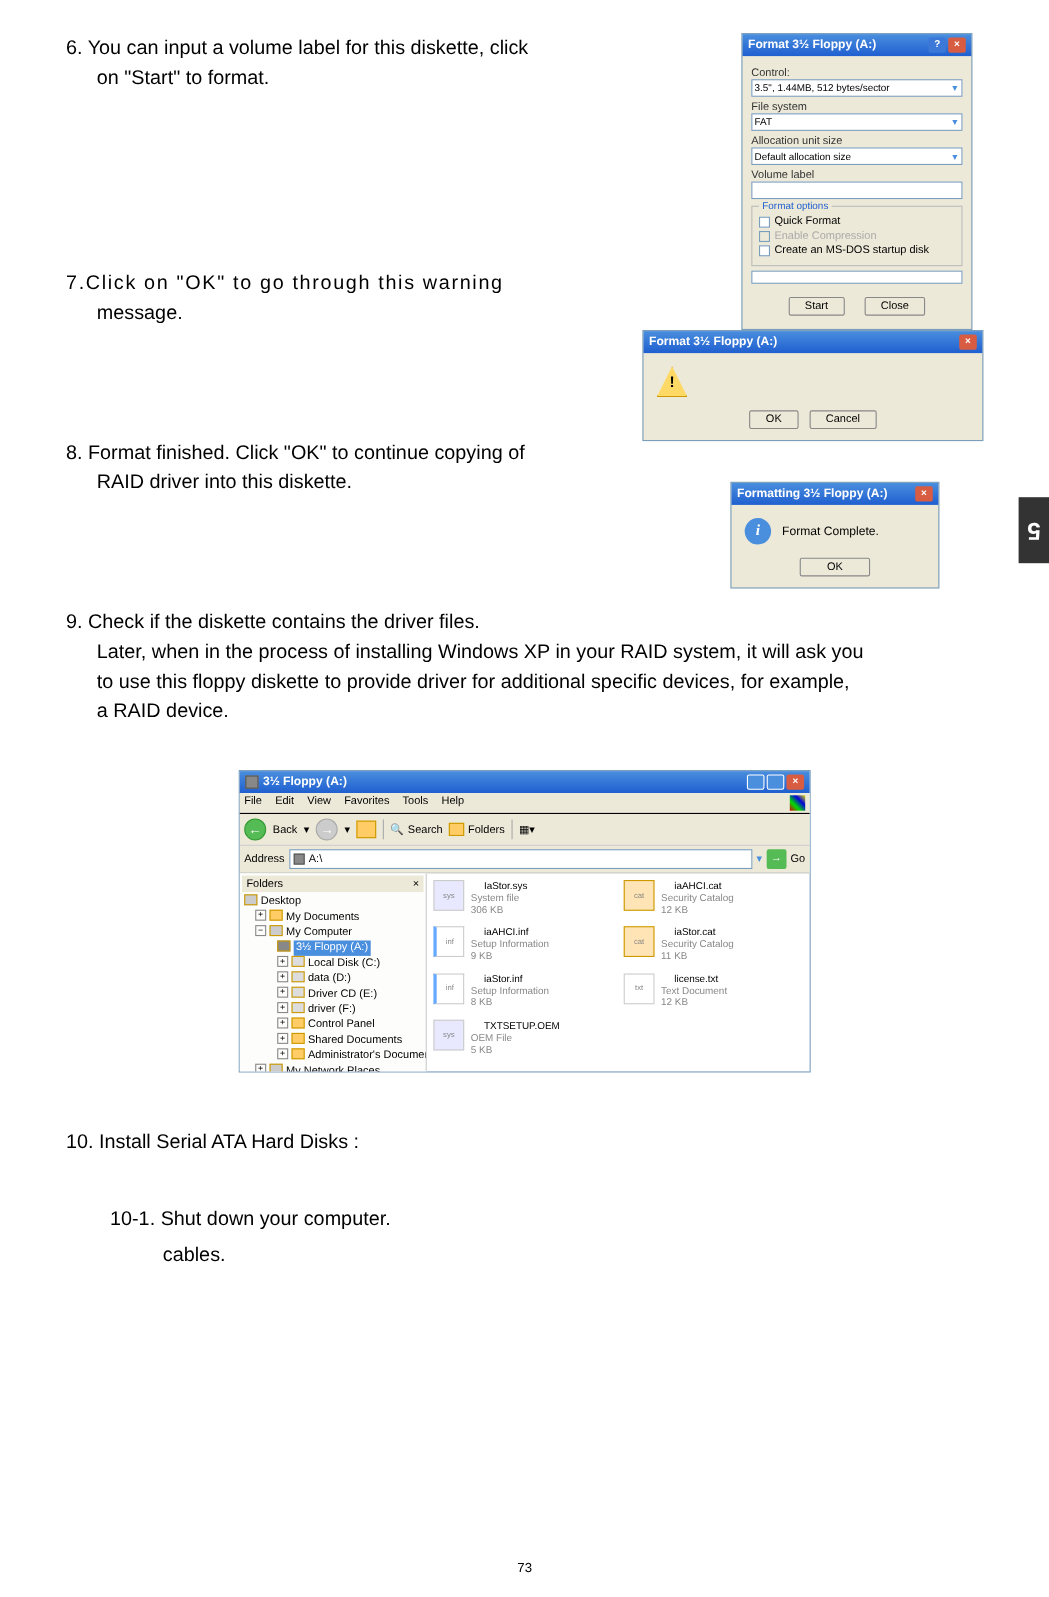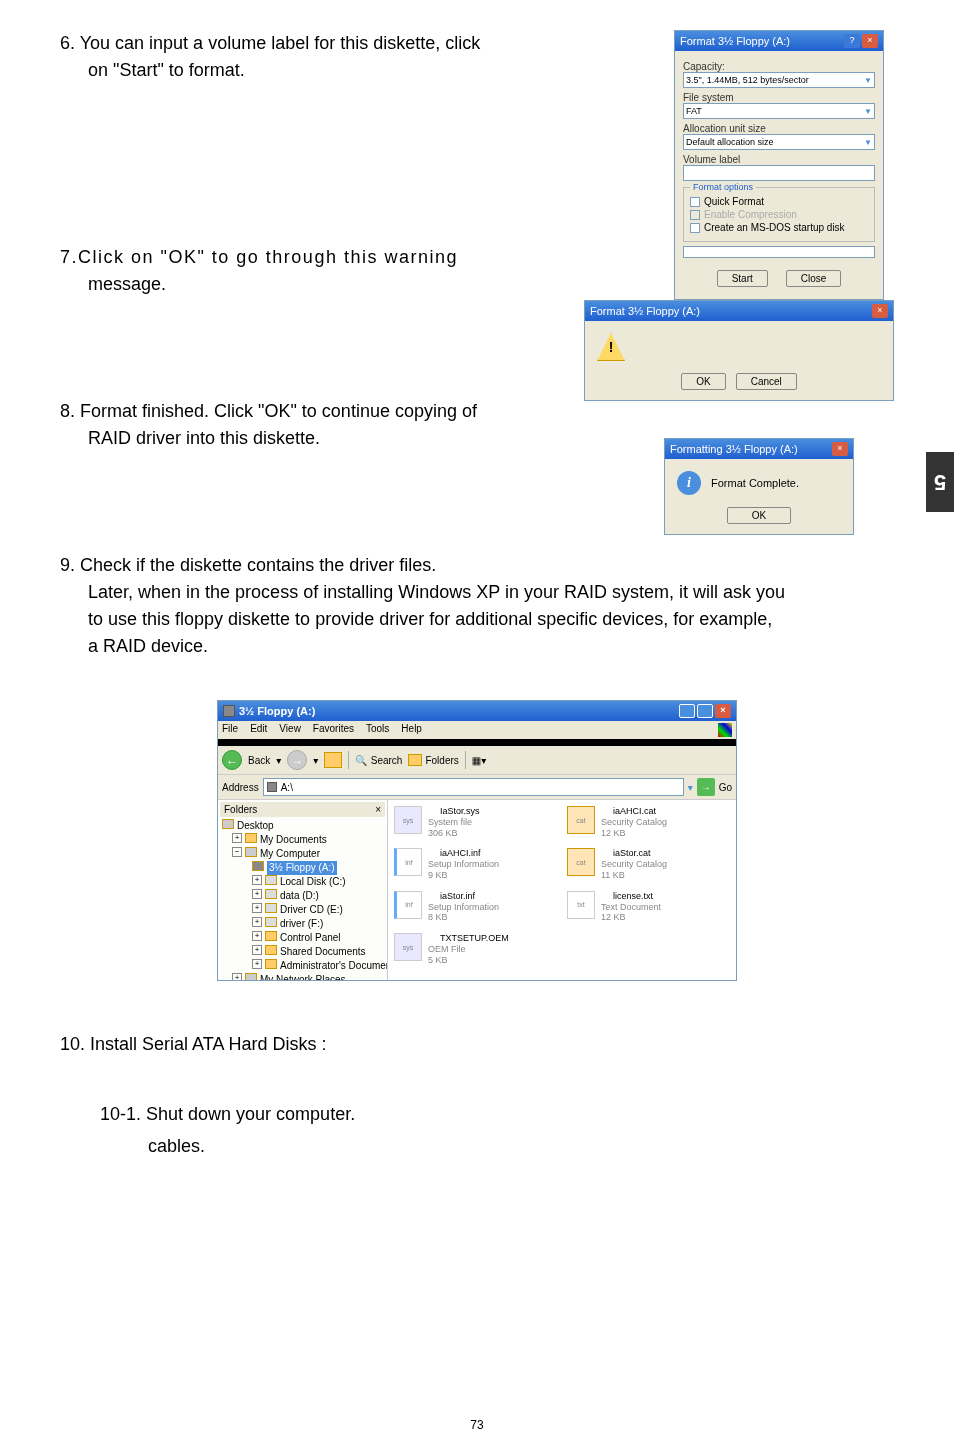--- a/index.html
+++ b/index.html
@@ -36,21 +36,21 @@
     right: 70px;
     width: 210px;
     border: 1px solid #7b9ebd;
     background: #ece9d8;
     font-size: 10px;
     font-family: Tahoma, sans-serif;
   }
   .titlebar {
     background: linear-gradient(to bottom, #4a8ede, #1f5fd0);
     color: #fff;
-    font-weight: normal;
+    font-weight: bold;
     padding: 3px 5px;
     display: flex;
     justify-content: space-between;
     align-items: center;
     font-size: 11px;
   }
   .titlebar-buttons { display: flex; gap: 2px; }
   .tb-btn {
     width: 16px;
     height: 14px;
@@ -223,21 +223,21 @@
   .exp-title-left { display: flex; align-items: center; gap: 4px; }
   .floppy-icon { width: 12px; height: 12px; background: #888; border: 1px solid #555; }
   .exp-btns { display: flex; gap: 2px; }
   .min-btn, .max-btn { width: 16px; height: 14px; background: #4a8ede; border: 1px solid #fff; border-radius: 2px; }
   .menu {
     background: #ece9d8;
     padding: 2px 4px;
     display: flex;
     gap: 12px;
     justify-content: space-between;
-    border-bottom: 7px solid #000000;
+    border-bottom: 1px solid #000000;
   }
   .menu-left { display: flex; gap: 12px; }
   .win-flag { width: 14px; height: 14px; background: linear-gradient(45deg,#d00,#0d0,#00d,#dd0); }
   .toolbar {
     background: #ece9d8;
     padding: 4px;
     display: flex;
     align-items: center;
     gap: 6px;
     border-bottom: 1px solid #ccc;
@@ -516,21 +516,21 @@
 
 <div class="format-dialog">
   <div class="titlebar">
     <span>Format 3½ Floppy (A:)</span>
     <div class="titlebar-buttons">
       <div class="tb-help">?</div>
       <div class="tb-btn">×</div>
     </div>
   </div>
   <div class="dlg-body">
-    <div class="dlg-label">Capacity:</div>
+    <div class="dlg-label">Control:</div>
     <div class="dlg-select">
         <span>3.5", 1.44MB, 512 bytes/sector</span>
         <span class="dlg-arrow">▼</span>
       </div>
     <div class="dlg-label">File system</div>
     <div class="dlg-select">
         <span>FAT</span>
         <span class="dlg-arrow">▼</span>
       </div>
     <div class="dlg-label">Allocation unit size</div>

